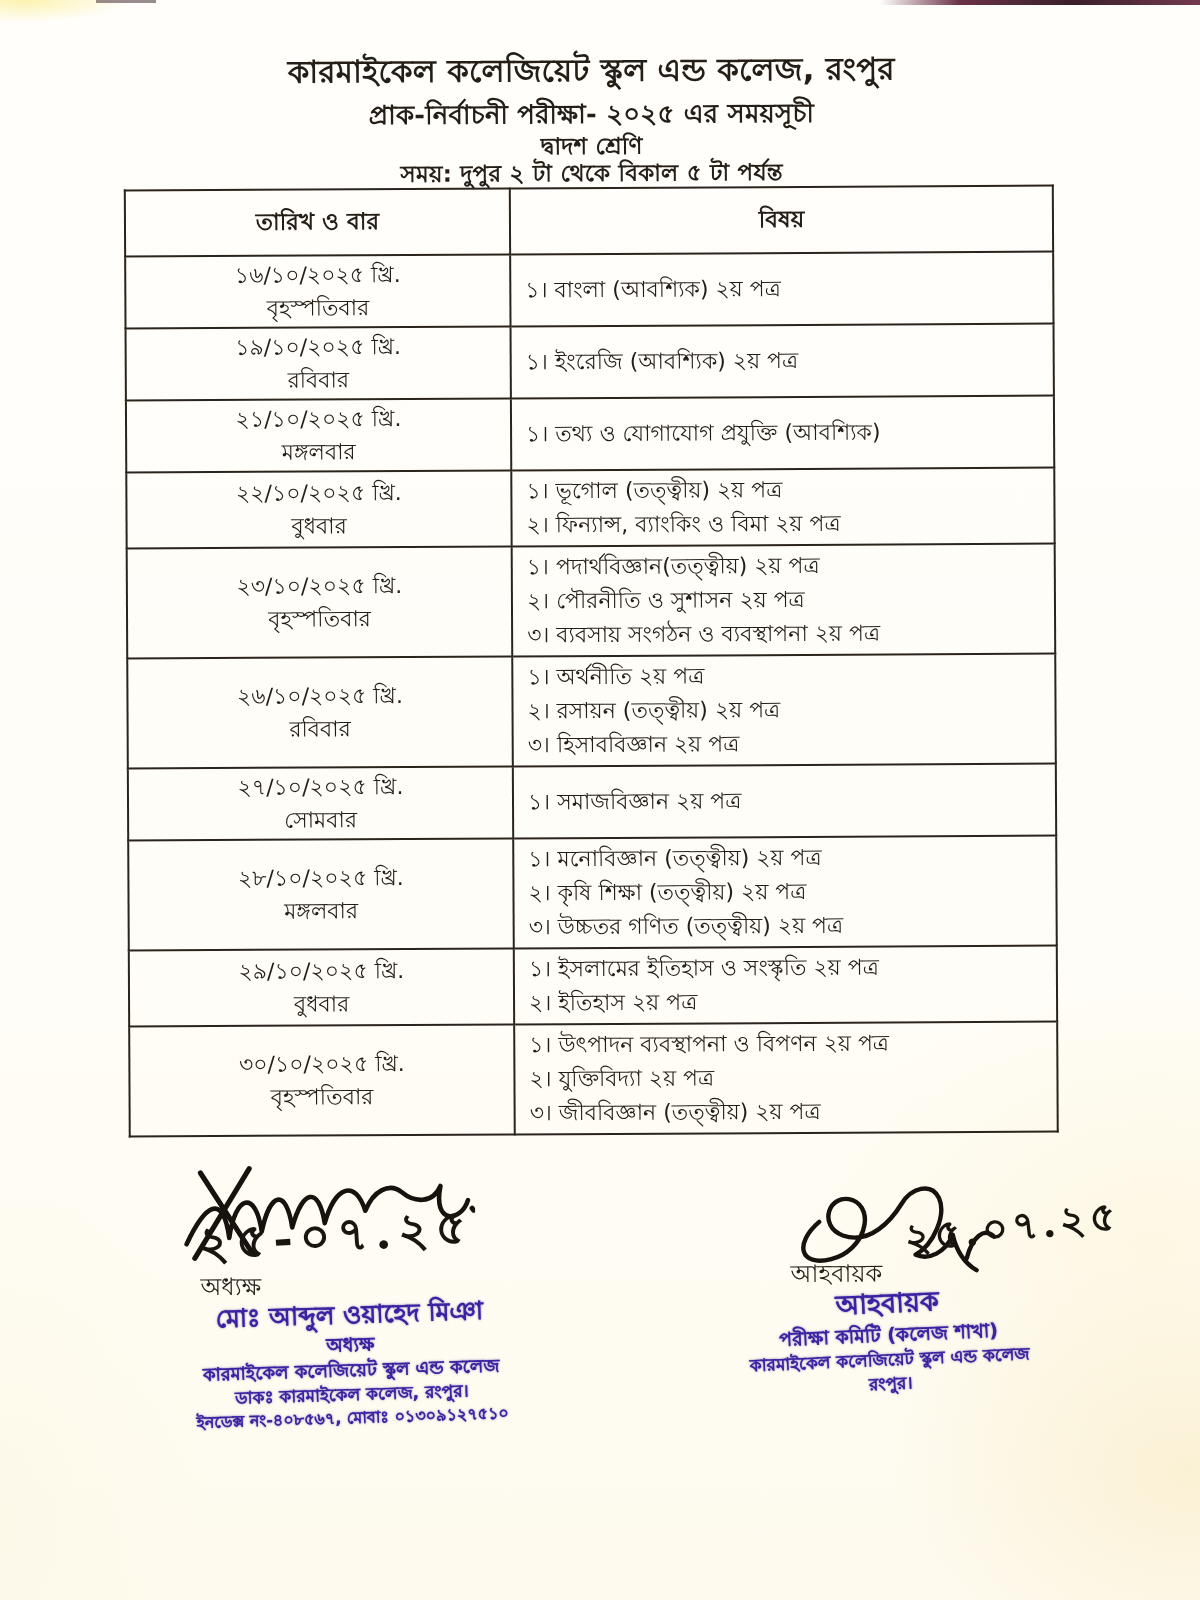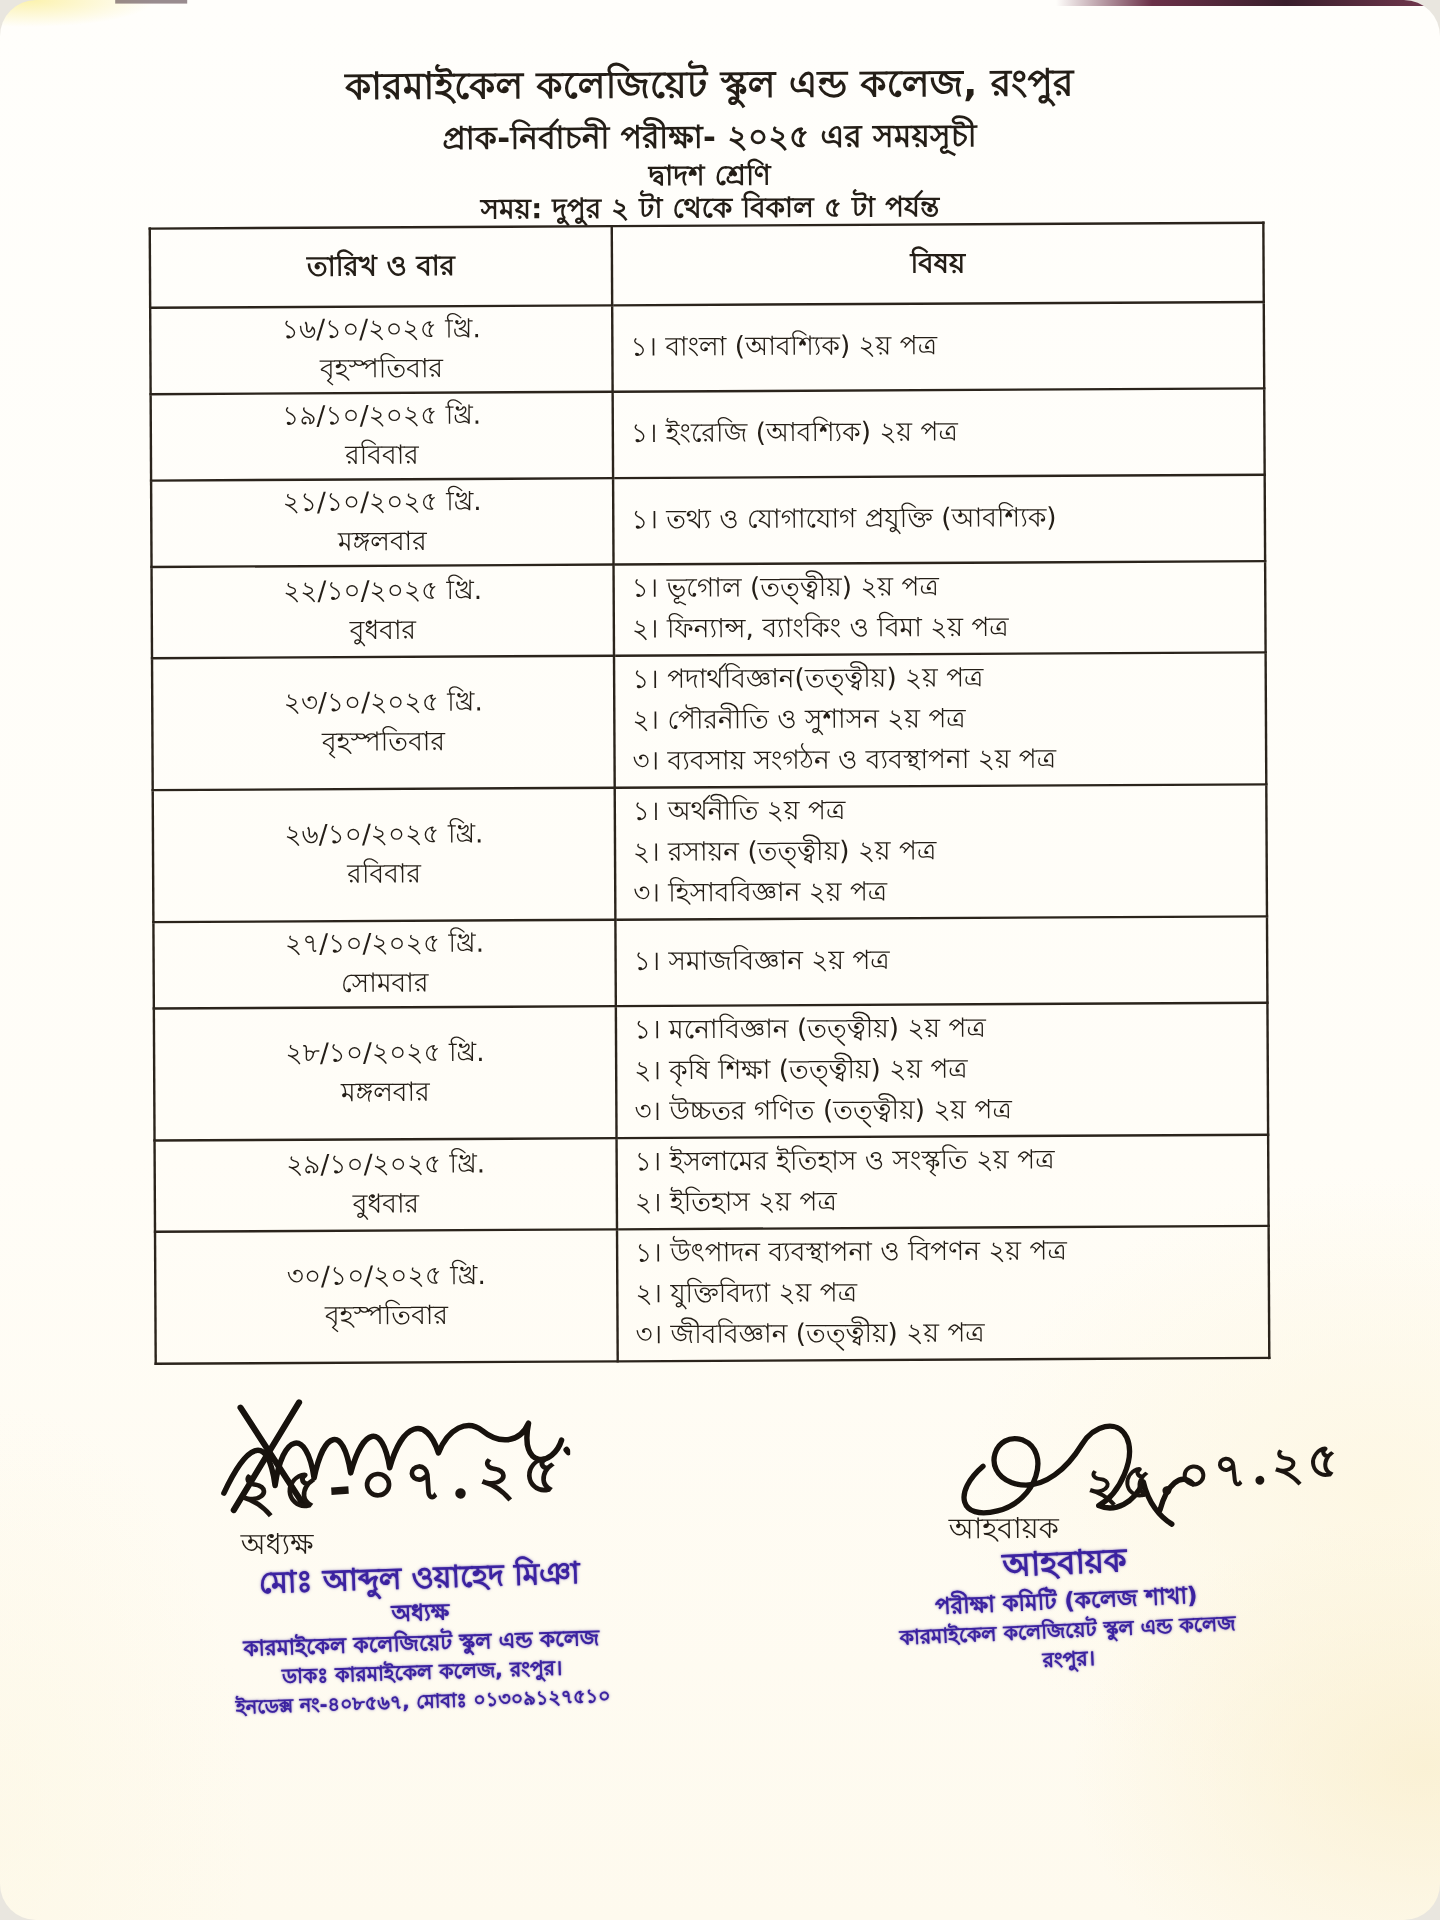--- a/index.html
+++ b/index.html
@@ -6,21 +6,20 @@
   .page{
     position:relative;width:1200px;height:1600px;overflow:hidden;margin:0 auto;
     background:
       radial-gradient(420px 300px at 99% 92%, rgba(250,240,210,0.9), rgba(250,240,210,0) 70%),
       radial-gradient(500px 380px at 96% 78%, rgba(253,246,224,0.8), rgba(253,246,224,0) 70%),
       radial-gradient(300px 500px at 0% 95%, rgba(253,248,230,0.7), rgba(253,248,230,0) 70%),
       radial-gradient(140px 30px at 2% 0%, rgba(251,240,160,0.85), rgba(251,240,160,0) 75%),
       linear-gradient(180deg,#fffefb 0%,#fffdf7 60%,#fefaee 100%);
     font-family:"DejaVu Sans","Liberation Sans",sans-serif;
     color:#241e17;
-    border-radius:30px;
   }
   .scan-edge-top{position:absolute;top:0;right:0;width:320px;height:5px;
     background:linear-gradient(90deg,rgba(92,43,62,0) 0%,#6b3148 25%,#3a1f2c 60%,#75394f 100%);}
   .scan-edge-topmid{position:absolute;top:0;left:96px;width:60px;height:3px;background:rgba(70,45,55,0.55);}
   .doc{position:absolute;inset:0;transform:rotate(-0.3deg);}
 
   .hdr{position:absolute;left:0;width:1190px;text-align:center;font-weight:700;letter-spacing:0.2px;}
   .title{top:46px;font-size:31px;}
   .subtitle{top:94px;font-size:26px;}
   .classline{top:128px;font-size:23px;}

